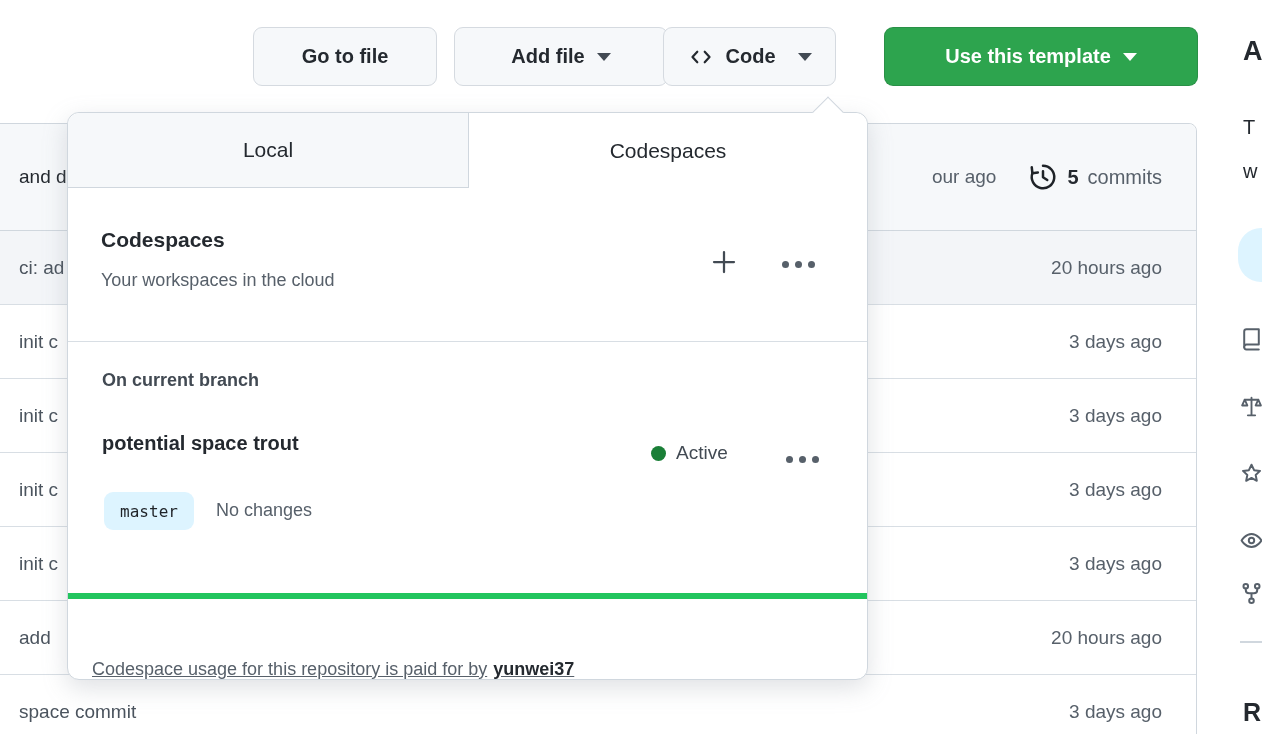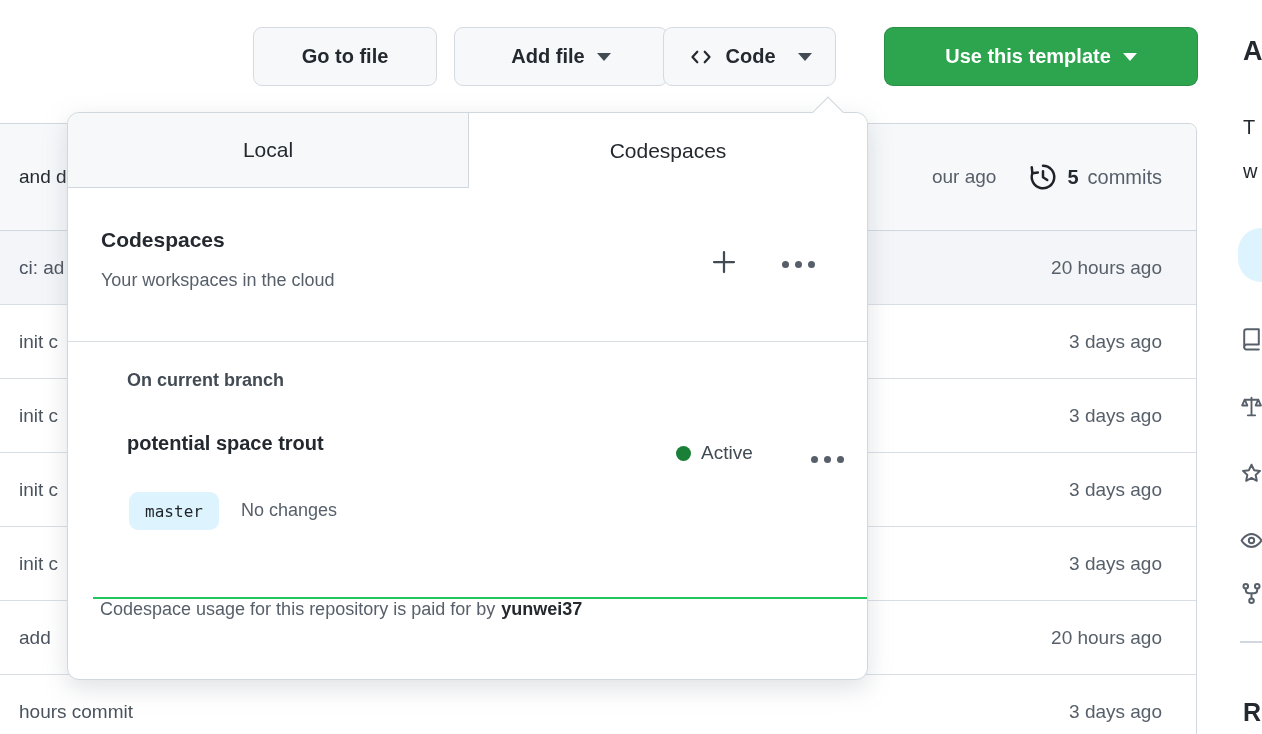--- a/index.html
+++ b/index.html
@@ -65,34 +65,34 @@
   .sec-header { position:relative; height:154px; border-bottom:1px solid #d8dee4; }
   .cs-title { position:absolute; left:33px; top:40px; font-size:21px; font-weight:700; }
   .cs-sub { position:absolute; left:33px; top:82px; font-size:18px; color:#57606a; }
   .iconbtn { position:absolute; width:36px; height:36px; display:flex; align-items:center; justify-content:center;
              color:#57606a; cursor:pointer; background:none; border:none; }
   .plus-btn { left:638px; top:56px; color:#424a53; }
   .kebab { display:flex; gap:6px; }
   .kebab i { width:7px; height:7px; border-radius:50%; background:#57606a; }
   .kebab-header { left:712px; top:58px; }
 
-  .sec-branch { position:relative; height:257px; border-bottom:2px solid #22c55e;margin-left:25px; }
+  .sec-branch { position:relative; height:257px; border-bottom:6px solid #22c55e; }
   .branch-label { position:absolute; left:34px; top:28px; font-size:18px; font-weight:700; color:#424a53; }
   .cs-name { position:absolute; left:34px; top:90px; font-size:20px; font-weight:700; color:#24292f; }
   .active-wrap { position:absolute; left:583px; top:100px; display:flex; align-items:center; gap:10px; }
   .active-dot { width:15px; height:15px; border-radius:50%; background:#1a7f37; }
   .active-label { font-size:19px; color:#424a53; }
   .kebab-branch { left:716px; top:99px; }
   .branch-pill { position:absolute; left:36px; top:150px; width:90px; height:38px; background:#ddf4ff;
                  border-radius:9px; display:flex; align-items:center; justify-content:center;
                  font-family:"DejaVu Sans Mono", monospace; font-size:16px; color:#1f2328; }
   .no-changes { position:absolute; left:148px; top:158px; font-size:18px; color:#57606a; }
 
-  .sec-footer { position:relative; height:81px; display:flex; align-items:flex-start; padding-left:32px;
-                font-size:18px; color:#57606a; gap:6px; }
+  .sec-footer { position:relative; height:81px; display:flex; align-items:flex-end; padding-left:24px;
+                font-size:18px; color:#57606a; gap:6px;text-decoration:underline; }
   .owner { font-weight:700; color:#24292f; }
 </style>
 </head>
 <body>
 
 <div class="ftable">
   <div class="fheader">
     <span class="fheader-left">and d</span>
     <div class="fheader-right">
       <span class="ago-frag">our ago</span>
@@ -128,21 +128,21 @@
   </div>
   <div class="frow">
     <span class="fmsg">init c</span>
     <span class="ftime">3 days ago</span>
   </div>
   <div class="frow">
     <span class="fmsg">add</span>
     <span class="ftime">20 hours ago</span>
   </div>
   <div class="frow">
-    <span class="fmsg">hours commit</span>
+    <span class="fmsg">space commit</span>
     <span class="ftime">3 days ago</span>
   </div>
 </div>
 
 <button class="btn btn-gotofile">
   <span>Go to file</span>
 </button>
 <button class="btn btn-addfile">
   <span>Add file</span>
   <span class="caret-down"></span>

